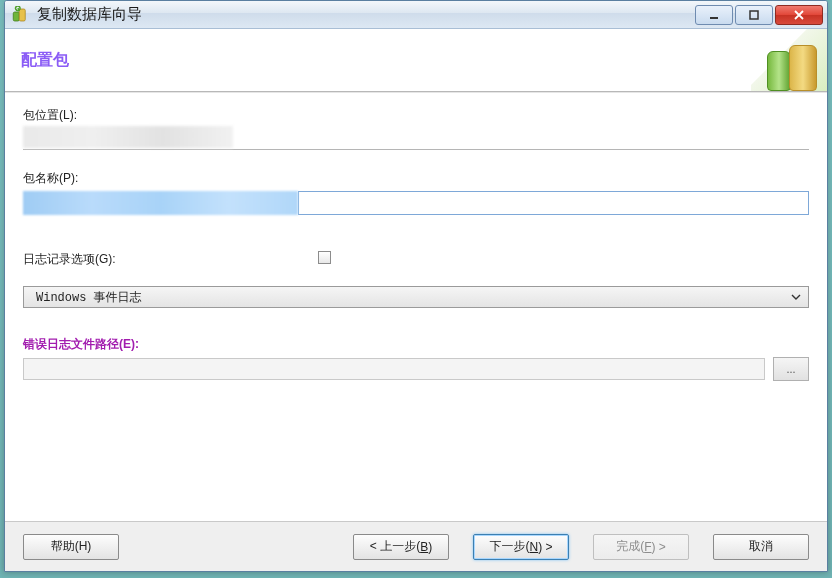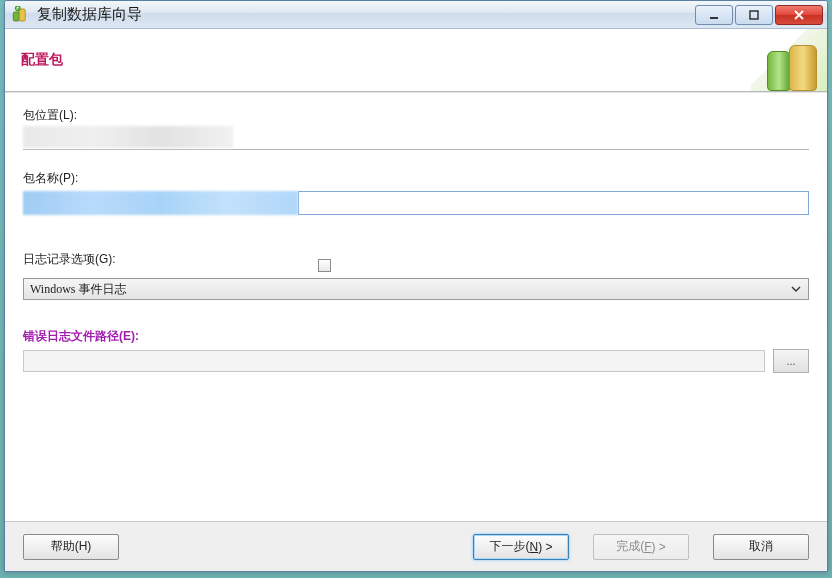--- a/index.html
+++ b/index.html
@@ -77,22 +77,22 @@
 
   .header {
     height: 62px;
     background: #ffffff;
     display: flex; align-items: center;
     padding: 0 16px;
     position: relative;
     overflow: hidden;
   }
   .header .page-title {
-    font-size: 14px; font-weight: bold;
-    color: #be185d;
+    font-size: 16px; font-weight: bold;
+    color: #8b5cf6;
   }
   .header .deco {
     position: absolute; right: 0; top: 0; bottom: 0;
     width: 76px;
     background: linear-gradient(135deg,#fff 0 40%,#f2f7ea 41%, #d9eec0 100%);
   }
   .header .cyl {
     position: absolute; bottom: 0; right: 10px;
     width: 28px; height: 46px;
     border-radius: 6px 6px 4px 4px;
@@ -143,39 +143,39 @@
     filter: blur(1.2px);
     flex: none;
   }
   .pkgname-input {
     flex:1; height: 24px;
     border: 1px solid #7ea8d8;
     padding: 0 6px; font: inherit;
     background:#fff;
   }
   .row-log {
-    display: flex; align-items: flex-end; gap: 15px;
-    margin-bottom: 6px;
+    display: flex; align-items: flex-start; gap: 15px;
+    margin-bottom: 14px;
   }
   .row-log .lhs { width: 280px; }
   .checkbox {
     width: 13px; height: 13px;
     border: 1px solid #8c8c8c;
     background: linear-gradient(180deg,#fff,#e8e8e8);
     display:inline-block; vertical-align:middle;
     margin-right: 4px;
   }
   .select {
     width: 100%;
     height: 22px;
     border: 1px solid #9a9a9a;
     background: linear-gradient(180deg,#f5f5f5,#e4e4e4);
     display: flex; align-items: center;
-    padding: 0 6px;
-    font-family: Liberation Serif, serif;
+    padding: 0 12px;
+    font-family: Liberation Mono, monospace;
     position: relative;
   }
   .select .chev {
     position:absolute; right:4px; top:3px;
     width:16px; height:14px;
     display:flex;align-items:center;justify-content:center;
     border-left:0;
   }
   .select .chev svg{width:10px;height:10px;}
 
@@ -309,20 +309,25 @@
       <input class="errpath-input" disabled="" value="" style="">
       <div class="browse-btn">...</div>
     </div>
   </div>
 
   <div class="footer">
     <div class="btn">
       <span>帮助(H)</span>
     </div>
     <div class="spacer"></div>
+    <div class="btn">
+      <span>&lt; 上一步(</span>
+        <span class="hotkey">B</span>
+        <span>)</span>
+    </div>
     <div class="btn primary">
       <span>下一步(</span>
         <span class="hotkey">N</span>
         <span>) &gt;</span>
     </div>
     <div class="btn disabled">
       <span>完成(</span>
         <span class="hotkey">F</span>
         <span>) &gt;</span>
     </div>

